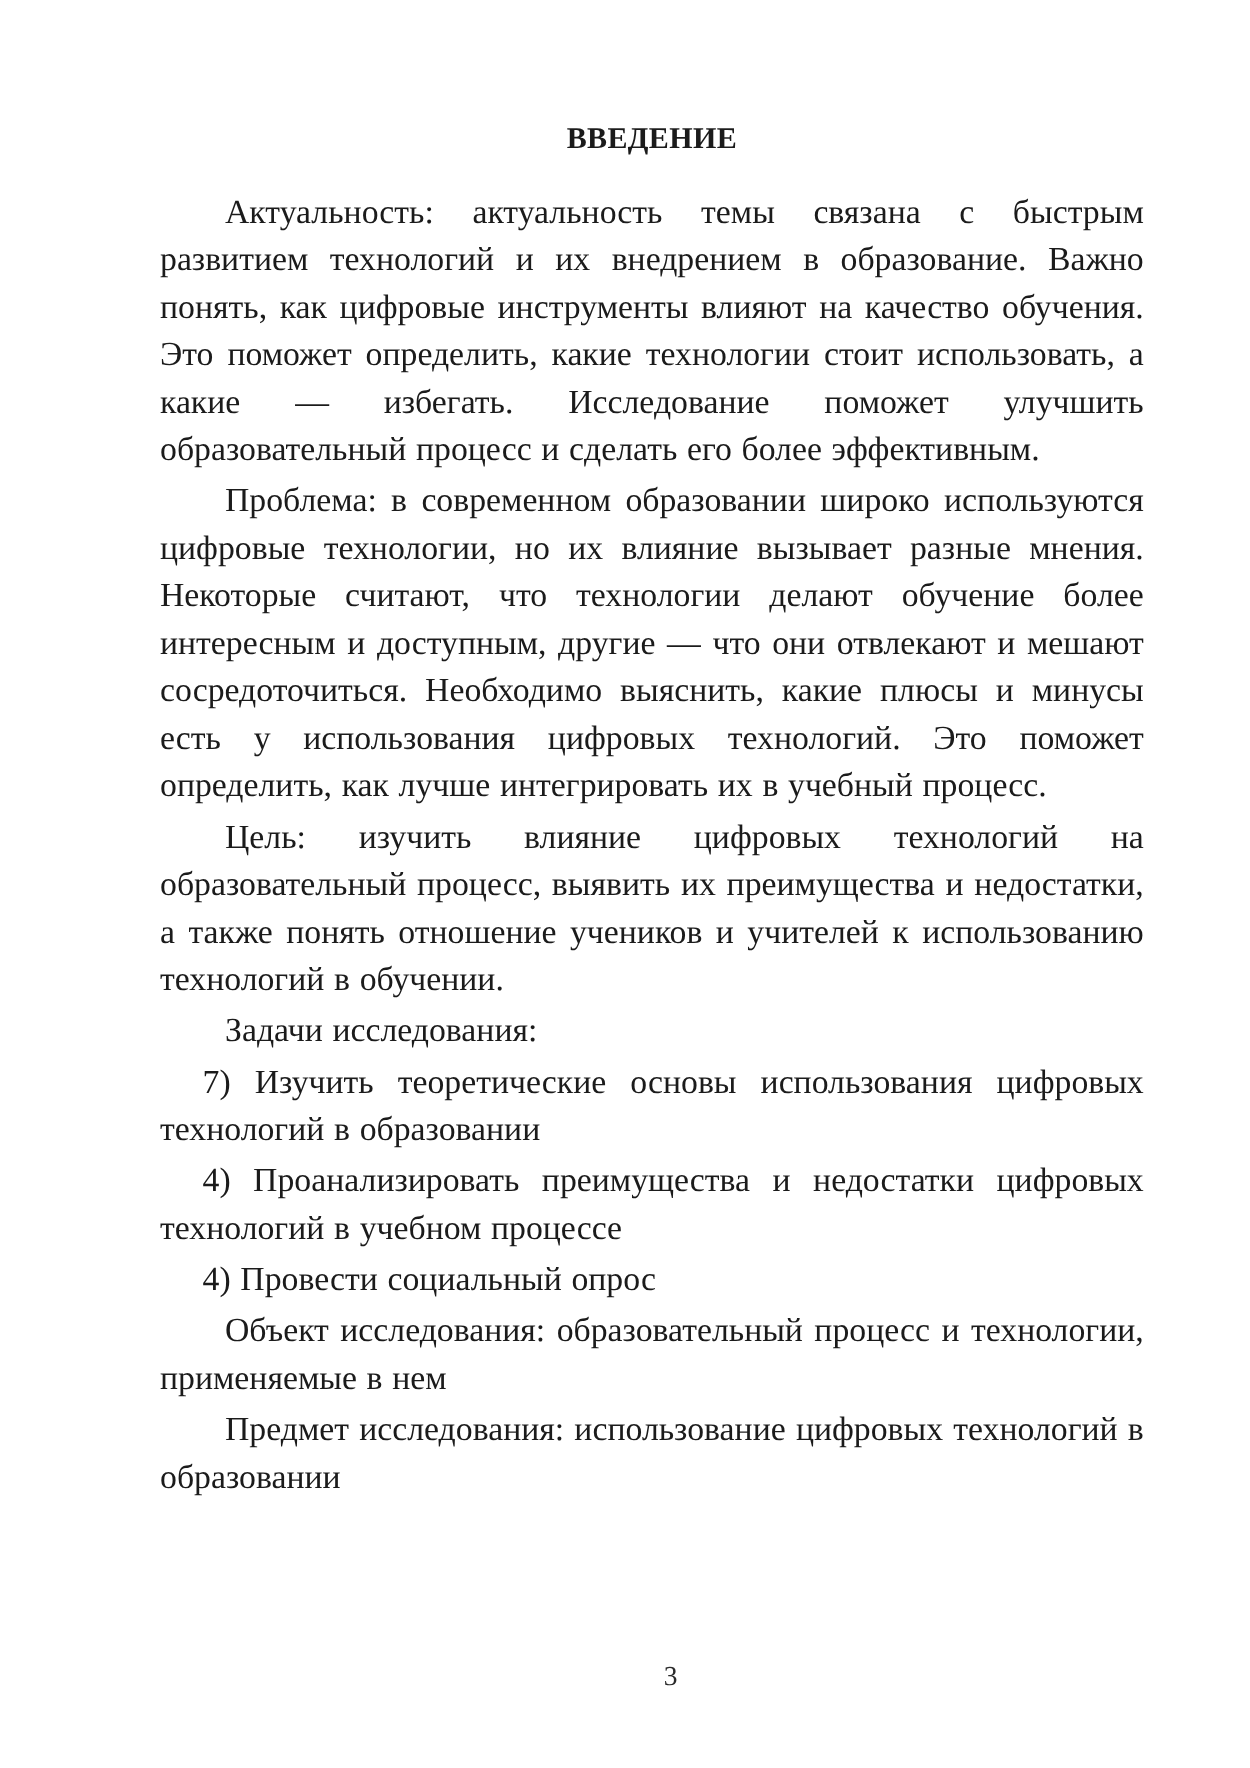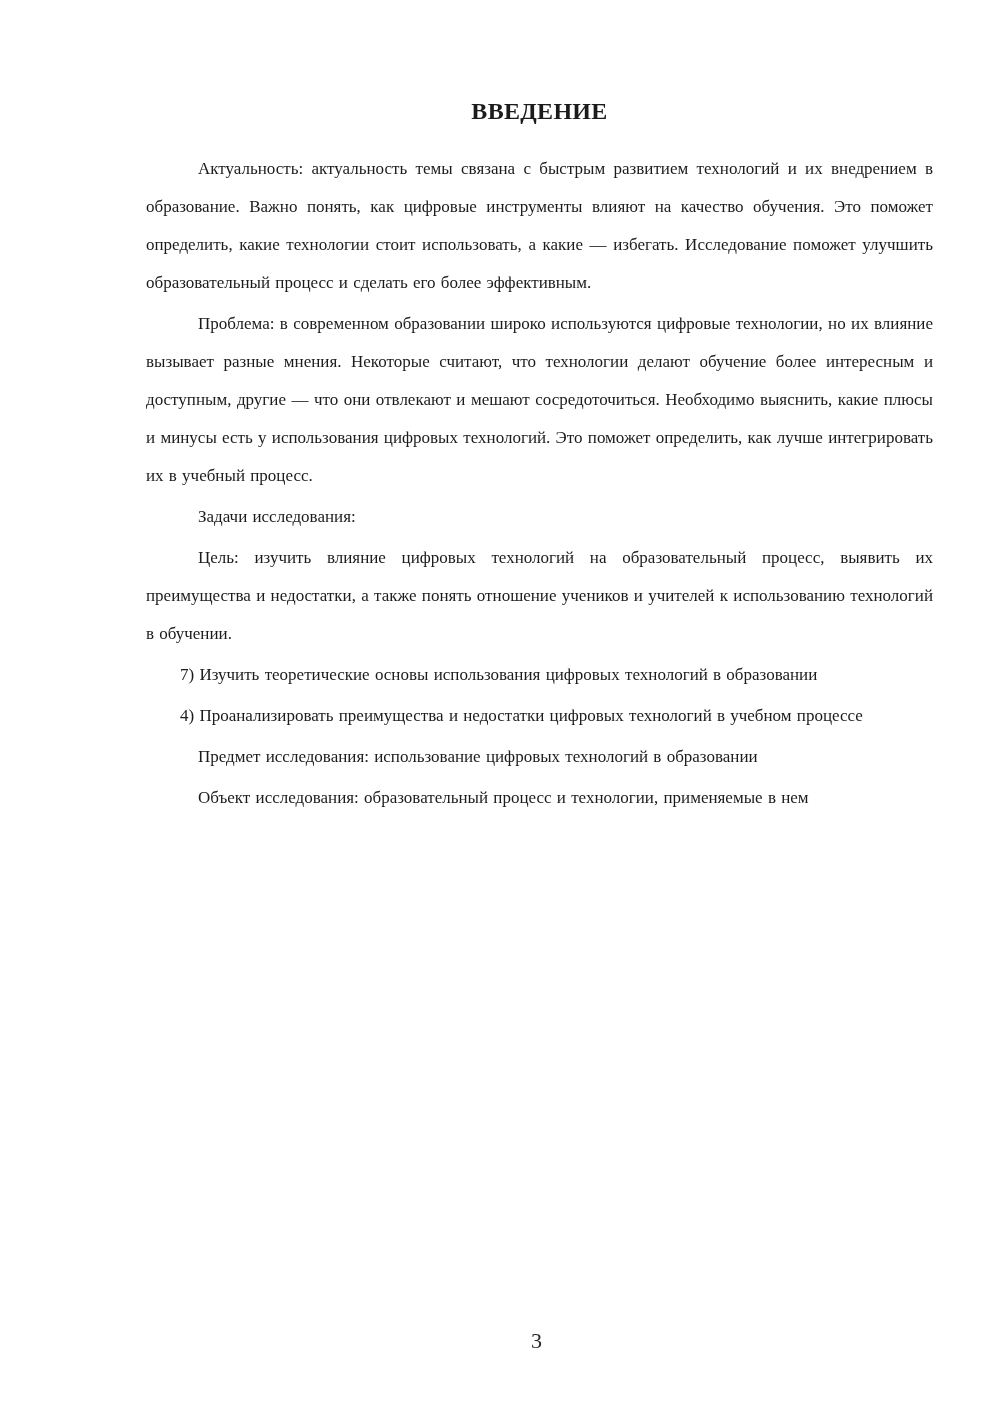--- a/index.html
+++ b/index.html
@@ -11,34 +11,34 @@
     position: relative;
     width: 1000px;
     height: 1414px;
     background: #ffffff;
     overflow: hidden;
     font-family: "Liberation Serif", "DejaVu Serif", serif;
     color: #1b1b1b;
   }
   .content {
     position: absolute;
-    left: 146px;
+    left: 128px;
     top: 96px;
     width: 787px;
   }
   .doc-title {
     font-size: 24px;
     line-height: 30px;
     font-weight: bold;
     text-align: center;
     margin: 0 0 24px 0;
     letter-spacing: 0.3px;
   }
   .content p {
-    font-size: 17px;
+    font-size: 27px;
     line-height: 38px;
     margin: 0 0 3px 0;
     text-align: justify;
     text-indent: 52px;
     word-spacing: 1px;
   }
   .content p.list {
     text-indent: 34px;
   }
   .page-footer {
@@ -54,22 +54,23 @@
 </style>
 </head>
 <body>
 
 <div class="page">
   <div class="content">
     <h1 class="doc-title">ВВЕДЕНИЕ</h1>
     <div>
         <p class="body">Актуальность: актуальность темы связана с быстрым развитием технологий и их внедрением в образование. Важно понять, как цифровые инструменты влияют на качество обучения. Это поможет определить, какие технологии стоит использовать, а какие — избегать. Исследование поможет улучшить образовательный процесс и сделать его более эффективным.</p>
         <p class="body">Проблема: в современном образовании широко используются цифровые технологии, но их влияние вызывает разные мнения. Некоторые считают, что технологии делают обучение более интересным и доступным, другие — что они отвлекают и мешают сосредоточиться. Необходимо выяснить, какие плюсы и минусы есть у использования цифровых технологий. Это поможет определить, как лучше интегрировать их в учебный процесс.</p>
+        <p class="body">Цель: изучить влияние цифровых технологий на образовательный процесс, выявить их преимущества и недостатки, а также понять отношение учеников и учителей к использованию технологий в обучении.</p>
         <p class="body">Задачи исследования:</p>
-        <p class="body">Цель: изучить влияние цифровых технологий на образовательный процесс, выявить их преимущества и недостатки, а также понять отношение учеников и учителей к использованию технологий в обучении.</p>
         <p class="list">7) Изучить теоретические основы использования цифровых технологий в образовании</p>
         <p class="list">4) Проанализировать преимущества и недостатки цифровых технологий в учебном процессе</p>
+        <p class="list">4) Провести социальный опрос</p>
+        <p class="body">Объект исследования: образовательный процесс и технологии, применяемые в нем</p>
         <p class="body">Предмет исследования: использование цифровых технологий в образовании</p>
-        <p class="body">Объект исследования: образовательный процесс и технологии, применяемые в нем</p>
       </div>
   </div>
   <div class="page-footer">3</div>
 </div>
 
 </body></html>

